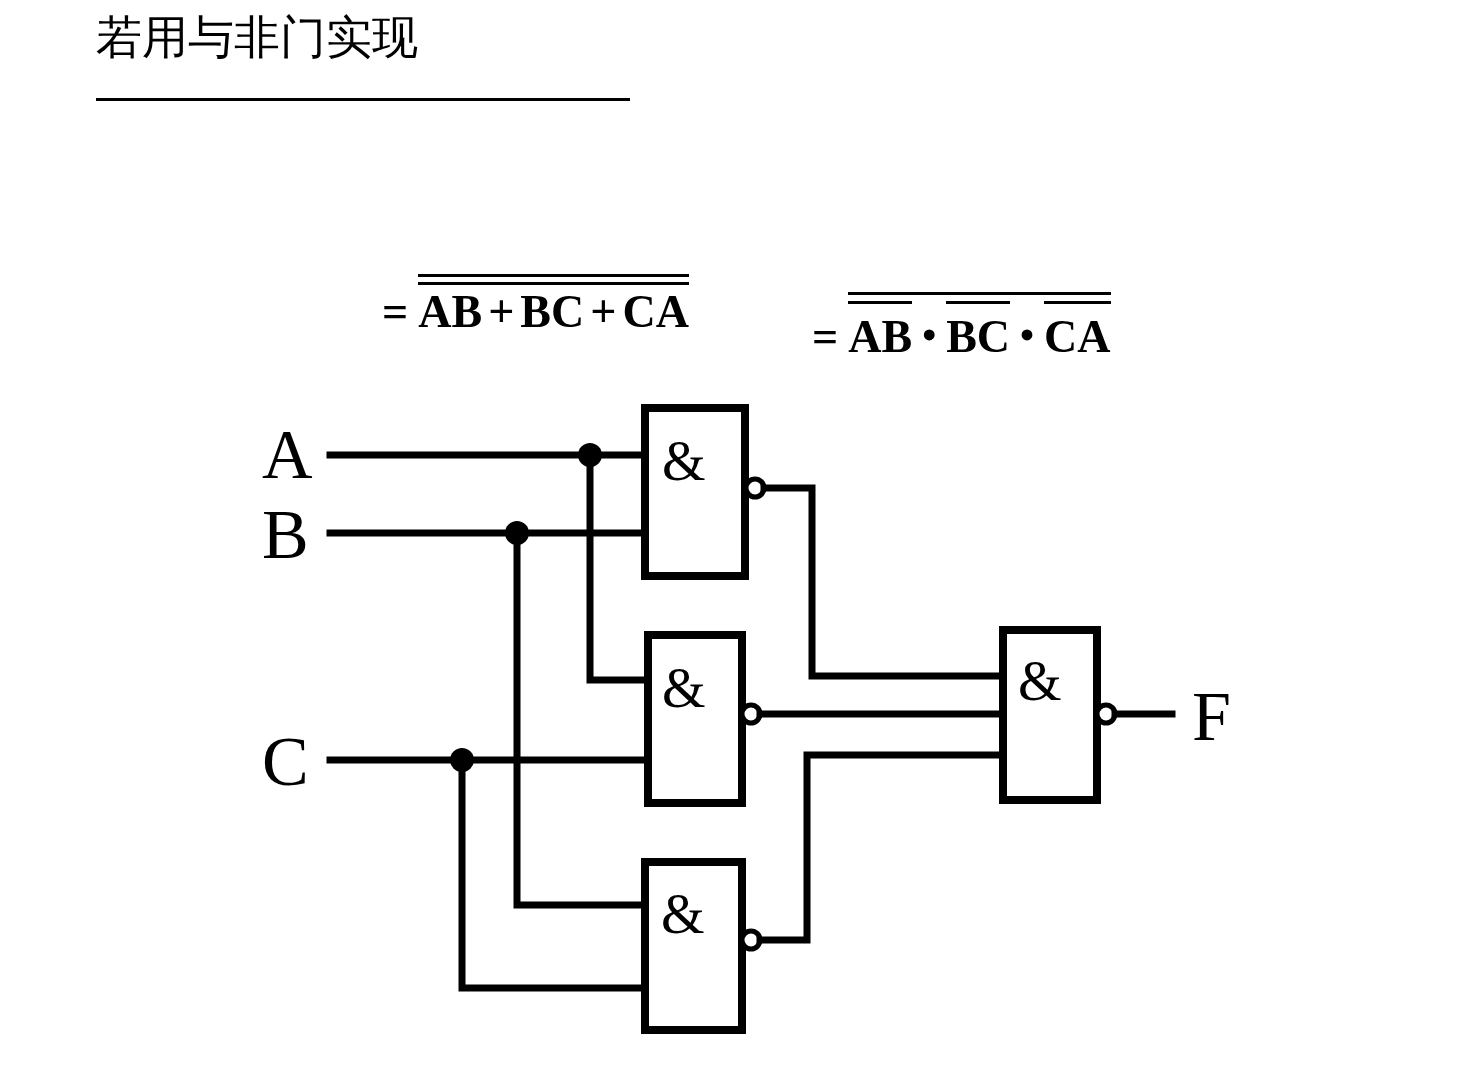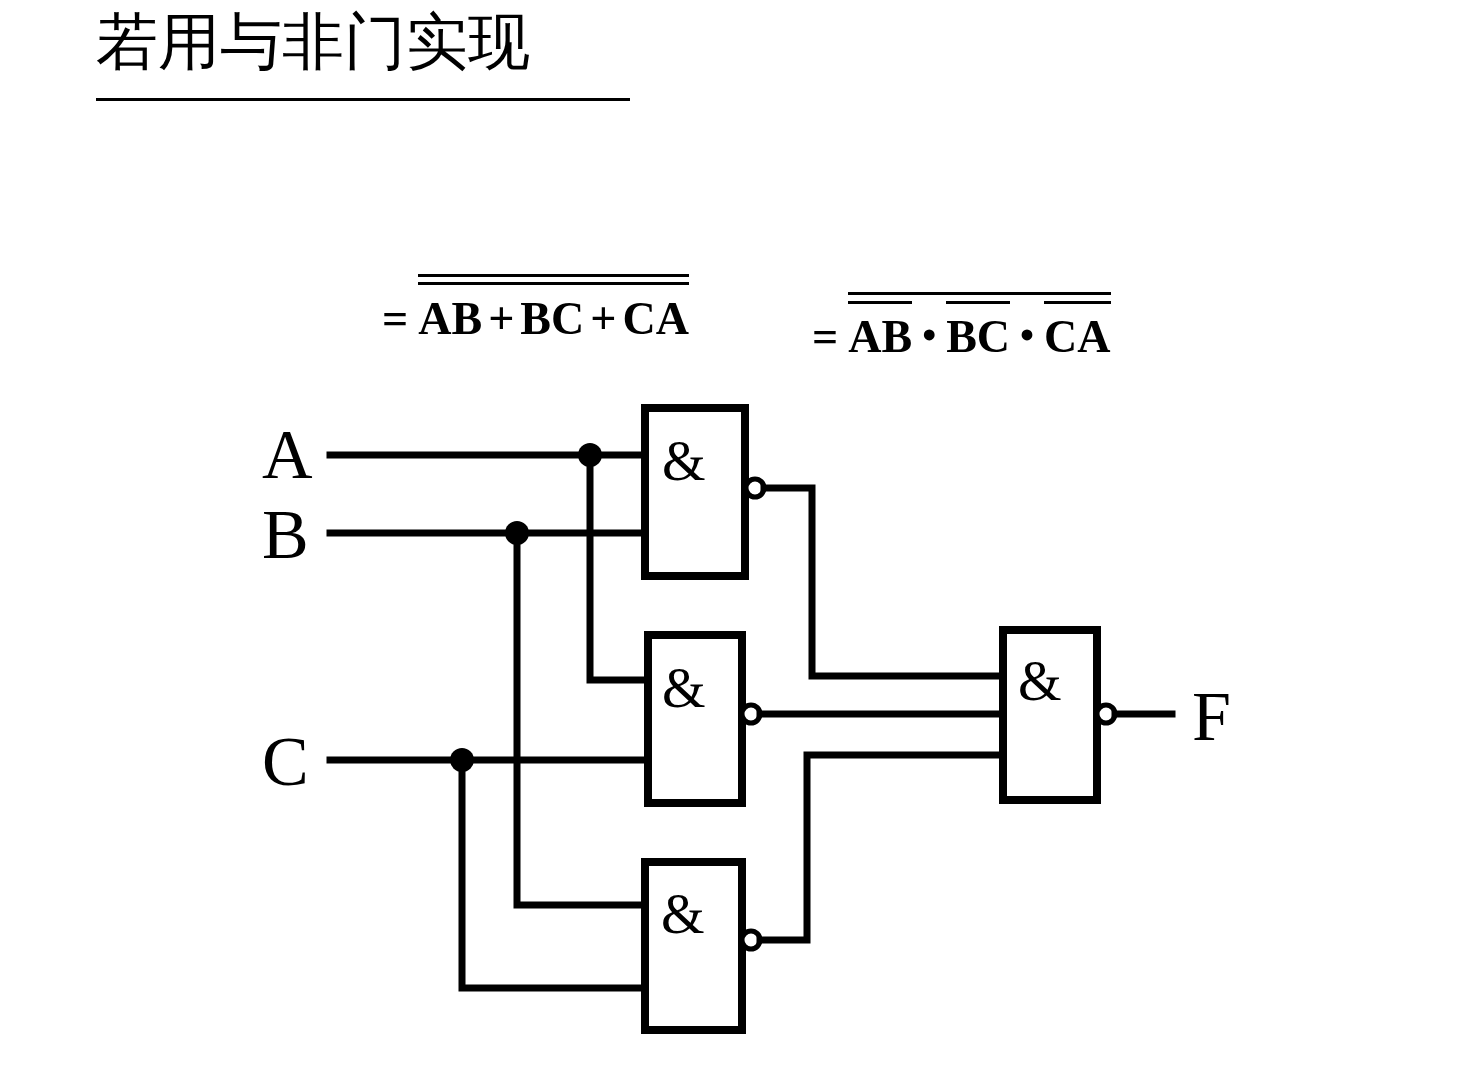--- a/index.html
+++ b/index.html
@@ -17,22 +17,22 @@
     color: #000000;
   }
 
   
   #title-block {
     position: absolute;
     left: 96px;
     top: 14px;
   }
   #title-text {
-    font-family: Liberation Mono, monospace;
-    font-size: 62px;
+    font-family: Liberation Serif, serif;
+    font-size: 46px;
     line-height: 1.05;
     color: #000000;
     white-space: nowrap;
     letter-spacing: 0px;
   }
   #title-underline {
     position: absolute;
     left: 0px;
     top: 84px;
     width: 534px;
@@ -62,21 +62,20 @@
     position: relative;
     display: inline-block;
     border-top: 3px solid #000;
     padding-top: 6px;
     margin-top: 10px;
   }
   .bar2 {
     position: relative;
     display: inline-block;
     border-top: 3px solid #000;
-    padding-top: 7px;
   }
   .bar2::before {
     content: "";
     position: absolute;
     left: 0; right: 0;
     top: -11px;
     border-top: 3px solid #000;
   }
 
   

